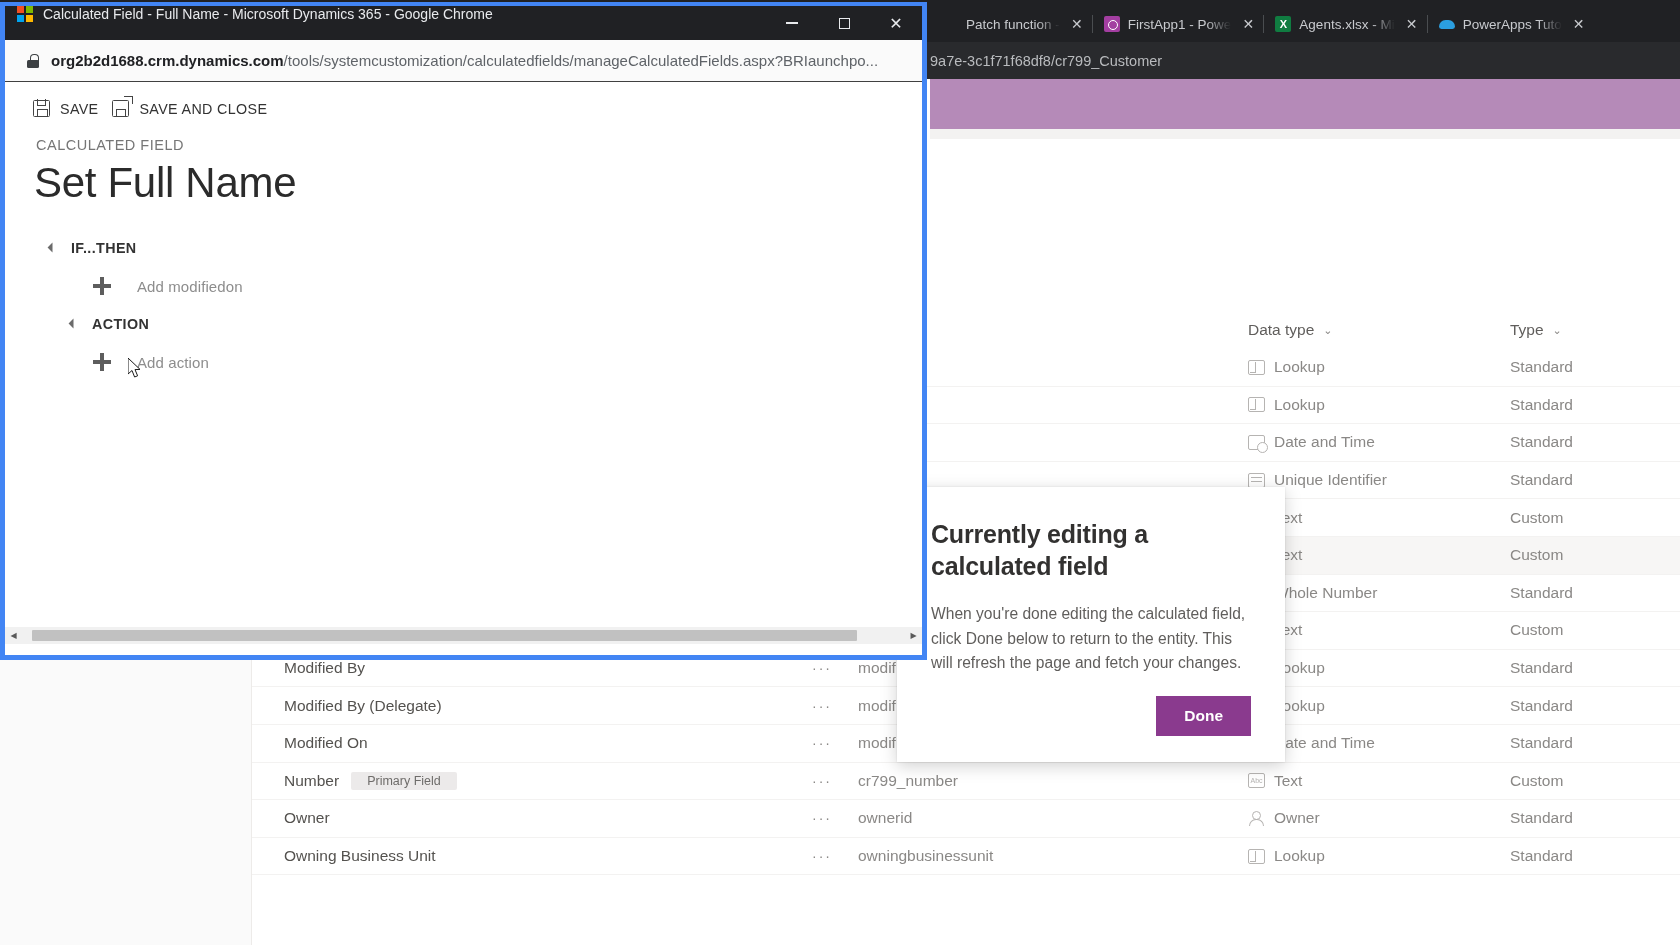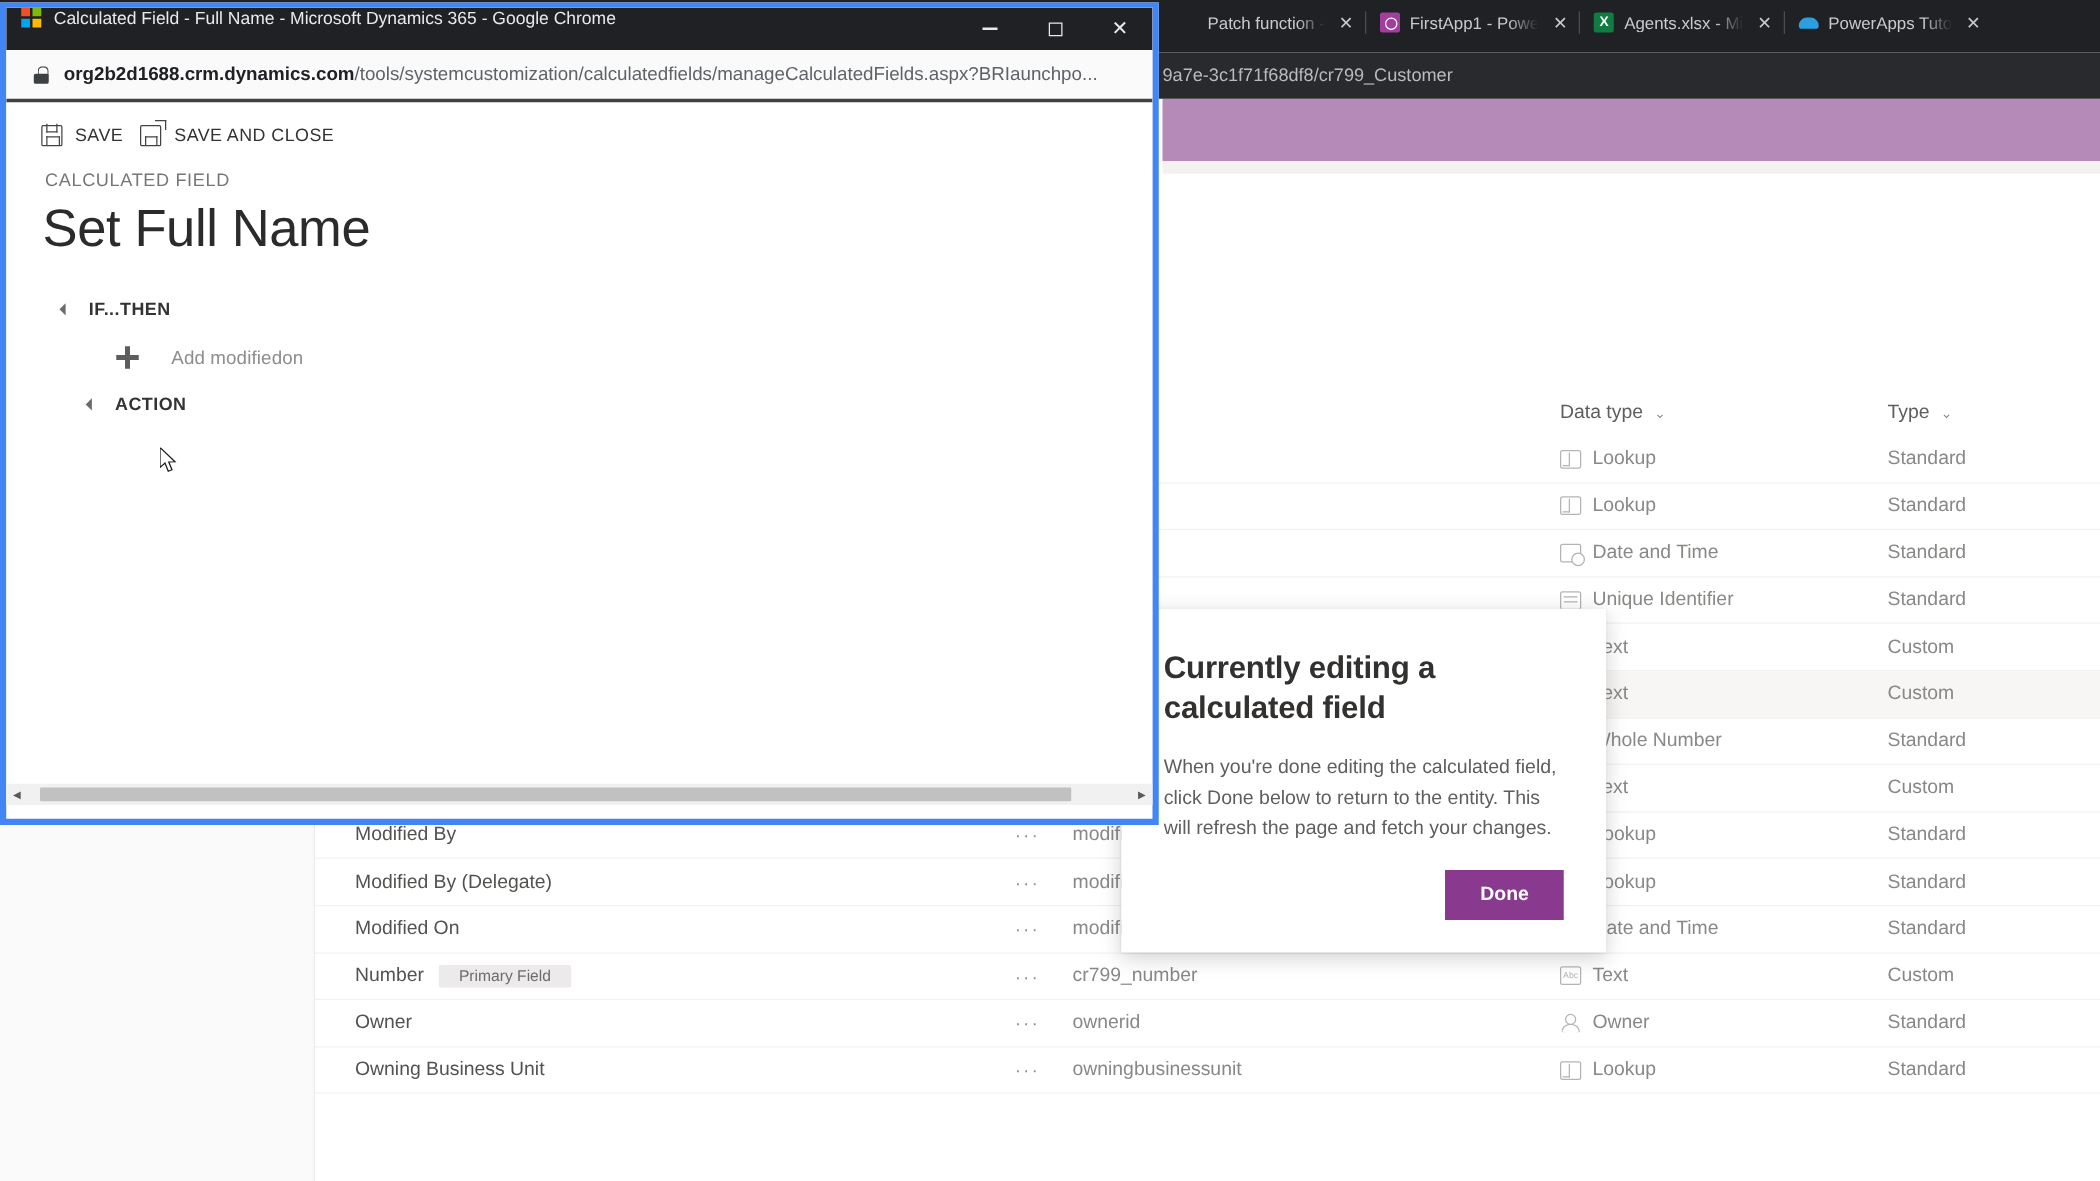--- a/index.html
+++ b/index.html
@@ -31,20 +31,21 @@
     position: absolute;
     left: 0; top: 0;
     width: 1680px; height: 42px;
     background: #202124;
   }
   .bg-tabs {
     position: absolute;
     left: 930px; top: 0;
     height: 42px;
     display: flex;
+    align-items: flex-end;
   }
   .bg-tab {
     position: relative;
     height: 36px;
     display: flex;
     align-items: center;
     gap: 8px;
     padding: 0 6px 0 12px;
     min-width: 150px;
     max-width: 190px;
@@ -386,21 +387,21 @@
     align-items: center;
     justify-content: center;
     color: #e8eaed;
   }
   .winbtn .bar { width: 12px; height: 1.4px; background: #e8eaed; display: block; }
   .winbtn .sq  { width: 11px; height: 11px; border: 1.4px solid #e8eaed; display: block; }
 
   .popup-urlbar {
     height: 42px;
     background: #fafafa;
-    border-bottom: 3px solid #404040;
+    border-bottom: 1px solid #404040;
     display: flex;
     align-items: center;
     padding-left: 22px;
     gap: 12px;
     overflow: hidden;
   }
   .lock {
     position: relative;
     width: 12px; height: 14px;
     flex: 0 0 12px;
@@ -946,20 +947,24 @@
         <div class="tnode lvl3">
           <span class="plus"></span>
           <span class="addlbl">Add modifiedon</span>
         </div>
 
         <div class="tnode lvl2">
           <span class="tw-caret"></span>
           <span>ACTION</span>
         </div>
 
+        <div class="tnode lvl3">
+          <span class="plus"></span>
+          <span class="addlbl">Add action</span>
+        </div>
 
       </div>
 
       <div class="hscroll">
         <span class="arrow">◀</span>
         <span class="track">
           <span class="thumb"></span>
         </span>
         <span class="arrow">▶</span>
       </div>

